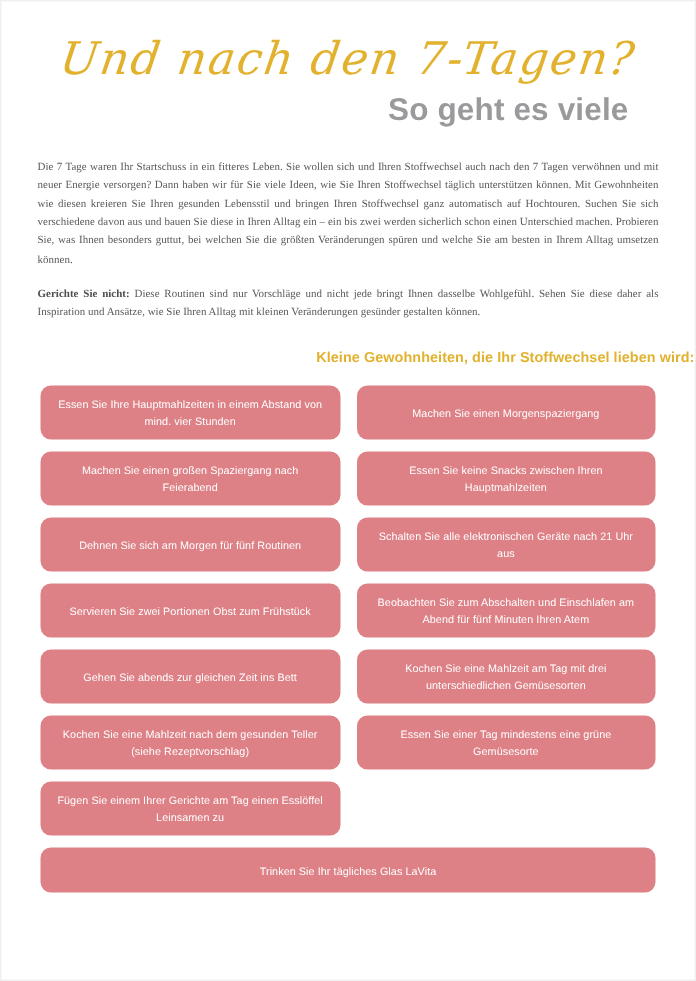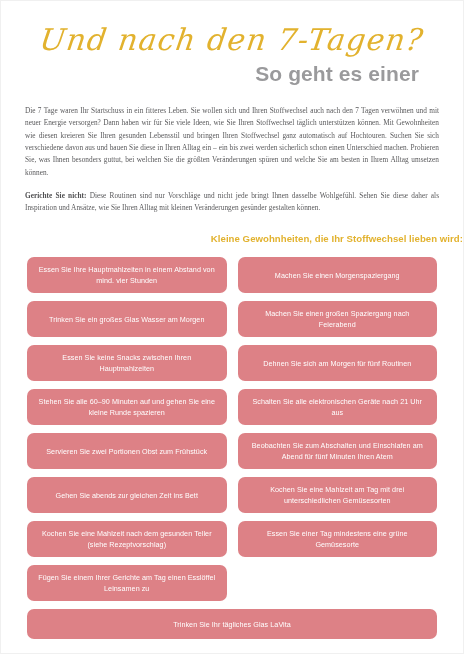--- a/index.html
+++ b/index.html
@@ -115,51 +115,45 @@
 
   .card span { display: block; }
 </style>
 </head>
 <body>
 
 <div class="page">
 
   <div class="header">
     <div class="script-title">Und nach den 7-Tagen?</div>
-    <div class="sub-title">So geht es einer</div>
+    <div class="sub-title">So geht es viele</div>
   </div>
 
   <div class="copy">
     <p>Die 7 Tage waren Ihr Startschuss in ein fitteres Leben. Sie wollen sich und Ihren Stoffwechsel auch nach den 7 Tagen verwöhnen und mit neuer Energie versorgen? Dann haben wir für Sie viele Ideen, wie Sie Ihren Stoffwechsel täglich unterstützen können. Mit Gewohnheiten wie diesen kreieren Sie Ihren gesunden Lebensstil und bringen Ihren Stoffwechsel ganz automatisch auf Hochtouren. Suchen Sie sich verschiedene davon aus und bauen Sie diese in Ihren Alltag ein – ein bis zwei werden sicherlich schon einen Unterschied machen. Probieren Sie, was Ihnen besonders guttut, bei welchen Sie die größten Veränderungen spüren und welche Sie am besten in Ihrem Alltag umsetzen können.</p>
     <p><strong>Gerichte Sie nicht:</strong><span> Diese Routinen sind nur Vorschläge und nicht jede bringt Ihnen dasselbe Wohlgefühl. Sehen Sie diese daher als Inspiration und Ansätze, wie Sie Ihren Alltag mit kleinen Veränderungen gesünder gestalten können.</span></p>
   </div>
 
   <div class="section-heading">Kleine Gewohnheiten, die Ihr Stoffwechsel lieben wird:</div>
 
   <div class="grid">
     <div class="card">
         <span>Essen Sie Ihre Hauptmahlzeiten in einem Abstand von mind. vier Stunden</span>
       </div>
     <div class="card">
         <span>Machen Sie einen Morgenspaziergang</span>
       </div>
     <div class="card">
-        <span>Trinken Sie ein großes Glas Wasser am Morgen</span>
-      </div>
-    <div class="card">
         <span>Machen Sie einen großen Spaziergang nach Feierabend</span>
       </div>
     <div class="card">
         <span>Essen Sie keine Snacks zwischen Ihren Hauptmahlzeiten</span>
       </div>
     <div class="card">
         <span>Dehnen Sie sich am Morgen für fünf Routinen</span>
-      </div>
-    <div class="card">
-        <span>Stehen Sie alle 60–90 Minuten auf und gehen Sie eine kleine Runde spazieren</span>
       </div>
     <div class="card">
         <span>Schalten Sie alle elektronischen Geräte nach 21 Uhr aus</span>
       </div>
     <div class="card">
         <span>Servieren Sie zwei Portionen Obst zum Frühstück</span>
       </div>
     <div class="card">
         <span>Beobachten Sie zum Abschalten und Einschlafen am Abend für fünf Minuten Ihren Atem</span>
       </div>

